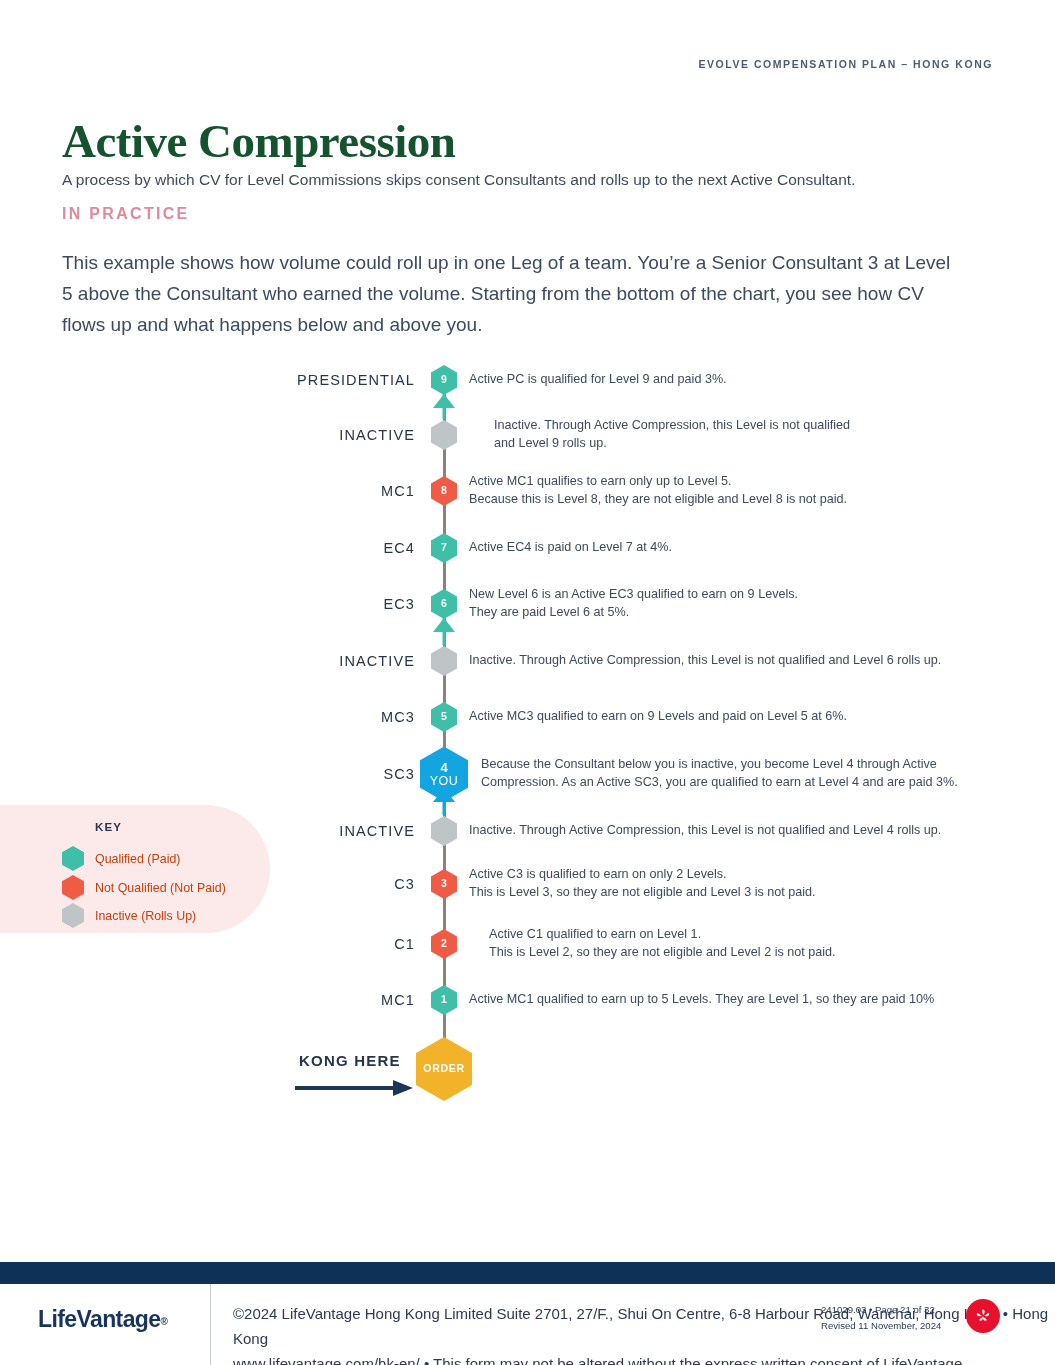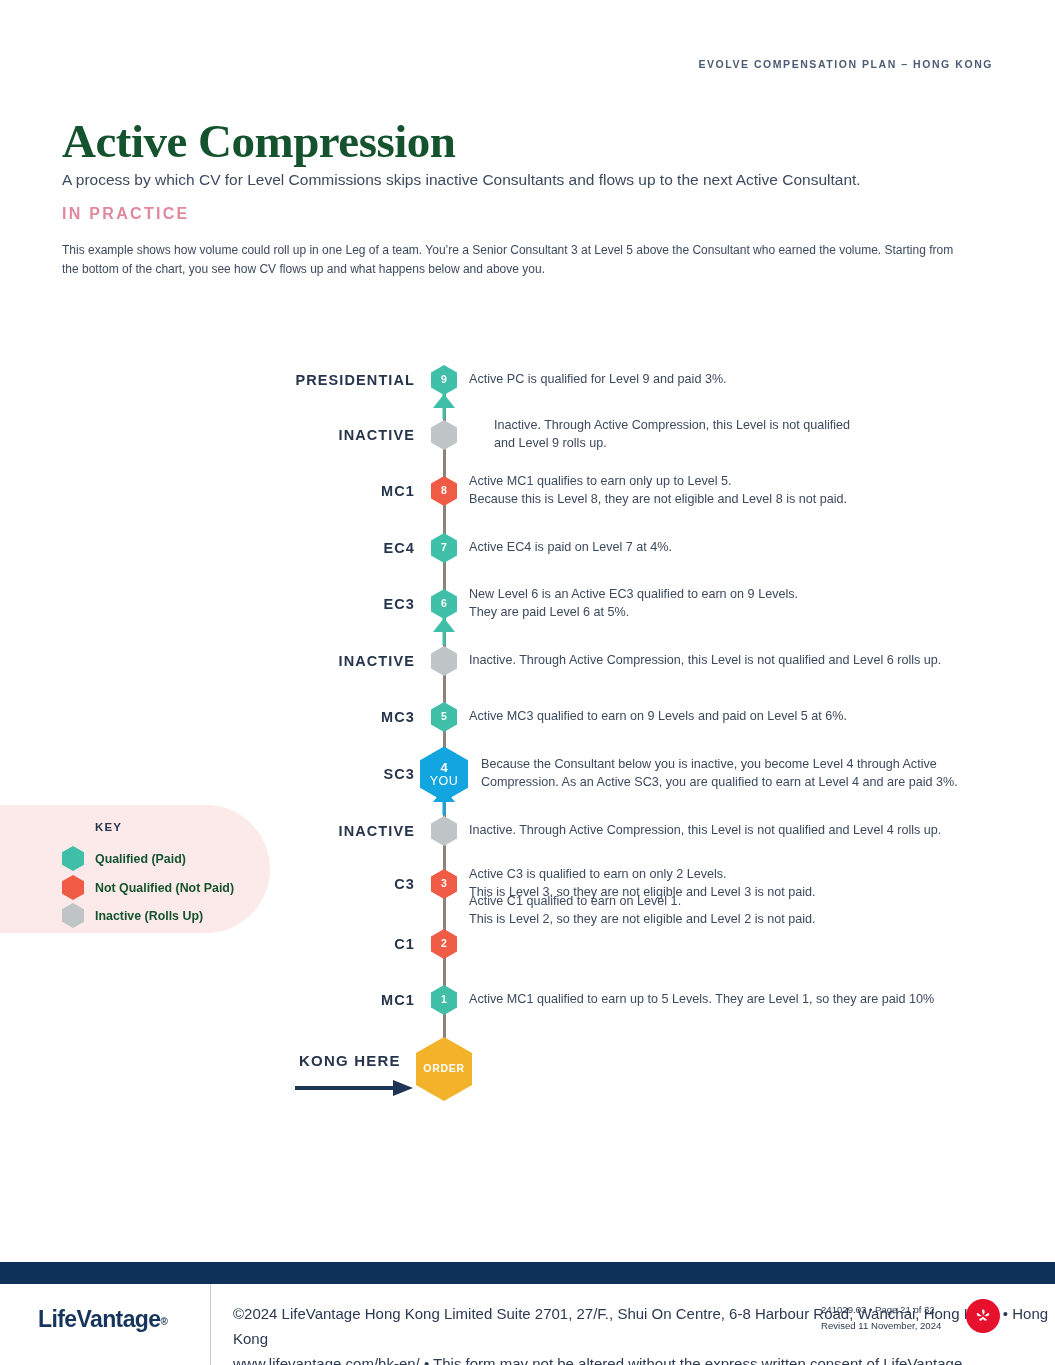--- a/index.html
+++ b/index.html
@@ -53,21 +53,21 @@
     font-size: 16px;
     font-weight: bold;
     letter-spacing: 2.3px;
     color: #e0889c;
   }
   .practice-copy {
     position: absolute;
     left: 62px;
     top: 229px;
     width: 900px;
-    font-size: 12px;
+    font-size: 19px;
     line-height: 1.62;
     color: #3c4a5e;
   }
 
   
   .key-panel {
     position: absolute;
     left: -30px;
     top: 805px;
     width: 300px;
@@ -86,23 +86,22 @@
   }
   .key-row {
     position: absolute;
     left: 62px;
     display: flex;
     align-items: center;
     gap: 11px;
   }
   .key-row .klabel {
     font-size: 12.4px;
-    color: #14532d;
+    color: #c2410c;
     white-space: nowrap;
-    font-weight: bold;
   }
   .hex-small {
     width: 22px;
     height: 25px;
     clip-path: polygon(50% 0%, 100% 25%, 100% 75%, 50% 100%, 0% 75%, 0% 25%);
     flex: 0 0 auto;
   }
 
   
   #diagram {
@@ -116,21 +115,21 @@
     position: absolute;
     left: 443px;
     width: 2.6px;
     background: #8b8279;
   }
   .rank {
     position: absolute;
     right: 640px;
     transform: translateY(-50%);
     font-size: 14.5px;
-    font-weight: bold;
+    font-weight: normal;
     letter-spacing: 1.1px;
     color: #26354c;
     white-space: nowrap;
     text-align: right;
   }
   .hex {
     position: absolute;
     left: 444px;
     transform: translate(-50%, -50%);
     clip-path: polygon(50% 0%, 100% 25%, 100% 75%, 50% 100%, 0% 75%, 0% 25%);
@@ -241,21 +240,21 @@
     display: flex;
     align-items: center;
     justify-content: center;
   }
 </style>
 </head>
 <body>
 
 <div class="eyebrow">EVOLVE COMPENSATION PLAN – HONG KONG</div>
 <h1 class="page-title">Active Compression</h1>
-<p class="intro">A process by which CV for Level Commissions skips inactive Consultants and flows up to the next Active Consultant.</p>
+<p class="intro">A process by which CV for Level Commissions skips consent Consultants and rolls up to the next Active Consultant.</p>
 <div class="section-label">IN PRACTICE</div>
 <p class="practice-copy">This example shows how volume could roll up in one Leg of a team. You’re a Senior Consultant 3 at Level 5 above the Consultant who earned the volume. Starting from the bottom of the chart, you see how CV flows up and what happens below and above you.</p>
 
 <div class="key-panel"></div>
 <div class="key-title">KEY</div>
 <div id="key-rows">
     <div class="key-row" style="top: 846px;">
       <span class="hex-small" style="background: rgb(63, 191, 168);"></span>
       <span class="klabel">Qualified (Paid)</span>
     </div>
@@ -310,21 +309,21 @@
 Compression. As an Active SC3, you are qualified to earn at Level 4 and are paid 3%.</div>
     <div class="rank" style="top: 481px;">INACTIVE</div>
     <div class="hex std" style="top: 481px; background: rgb(191, 196, 199);"></div>
     <div class="note" style="top: 481px;">Inactive. Through Active Compression, this Level is not qualified and Level 4 rolls up.</div>
     <div class="rank" style="top: 534px;">C3</div>
     <div class="hex std" style="top: 534px; background: rgb(239, 91, 69);">3</div>
     <div class="note" style="top: 534px;">Active C3 is qualified to earn on only 2 Levels.
 This is Level 3, so they are not eligible and Level 3 is not paid.</div>
     <div class="rank" style="top: 594px;">C1</div>
     <div class="hex std" style="top: 594px; background: rgb(239, 91, 69);">2</div>
-    <div class="note" style="top: 561px;">Active C1 qualified to earn on Level 1.
+    <div class="note" style="top: 594px; margin-left: 20px;">Active C1 qualified to earn on Level 1.
 This is Level 2, so they are not eligible and Level 2 is not paid.</div>
     <div class="rank" style="top: 650px;">MC1</div>
     <div class="hex std" style="top: 650px; background: rgb(63, 191, 168);">1</div>
     <div class="note" style="top: 650px;">Active MC1 qualified to earn up to 5 Levels. They are Level 1, so they are paid 10%</div>
     <div class="hex order" style="top: 719px; background: rgb(242, 178, 41);">ORDER</div>
   </div>
 
 <div class="start-here">KONG HERE</div>
 <svg class="start-arrow" width="118" height="18">
   <line x1="0" y1="9" x2="100" y2="9" stroke="#1d3557" stroke-width="4"></line>

